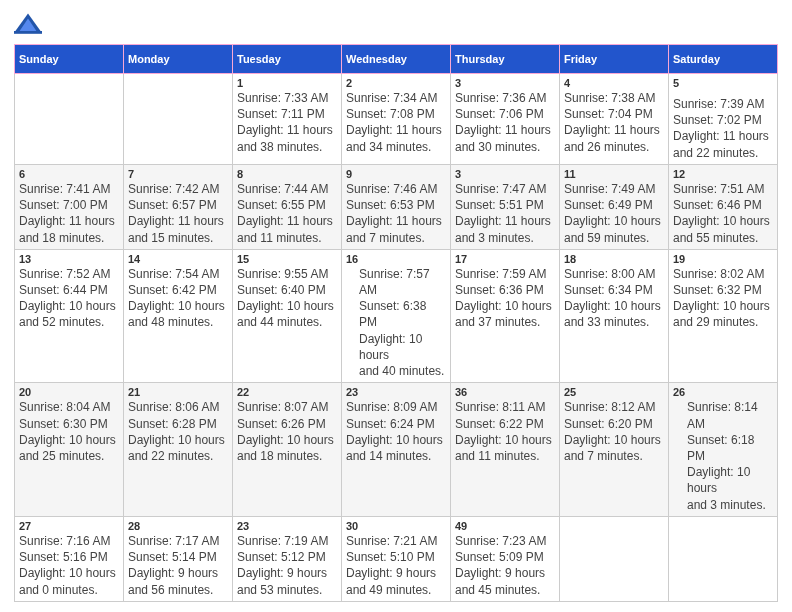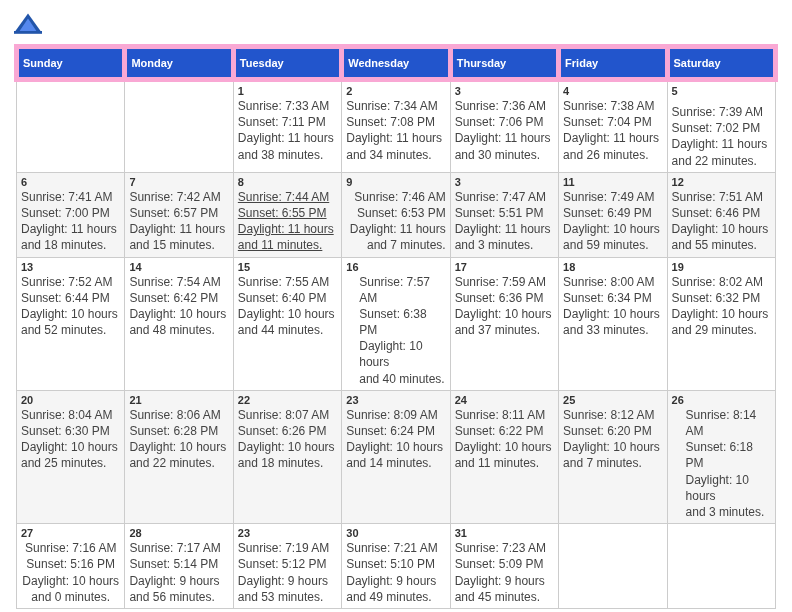--- a/index.html
+++ b/index.html
@@ -60,21 +60,21 @@
       width: 100%;
       table-layout: fixed;
     }
     .calendar th {
       background: #2255cc;
       color: #fff;
       font-size: 11px;
       font-weight: bold;
       padding: 8px 4px;
       text-align: left;
-      border: 5px solid #f9a8d4;
+      border: 1px solid #f9a8d4;
     }
     .calendar td {
       border: 1px solid #ccc;
       vertical-align: top;
       padding: 3px 4px;
       font-size: 9.5px;
       color: #333;
       height: 80px;
       background: #fff;
     }
@@ -184,28 +184,28 @@
           </td>
           <td>
             <span class="day-number">7</span>
             <div class="day-info" style="white-space: pre-line;">Sunrise: 7:42 AM
 Sunset: 6:57 PM
 Daylight: 11 hours
 and 15 minutes.</div>
           </td>
           <td>
             <span class="day-number">8</span>
-            <div class="day-info" style="white-space: pre-line; text-decoration: underline;">Sunrise: 7:44 AM
+            <div class="day-info" style="white-space: pre-line;">Sunrise: 7:44 AM
 Sunset: 6:55 PM
 Daylight: 11 hours
 and 11 minutes.</div>
           </td>
           <td>
             <span class="day-number">9</span>
-            <div class="day-info" style="white-space: pre-line; text-align: right;">Sunrise: 7:46 AM
+            <div class="day-info" style="white-space: pre-line;">Sunrise: 7:46 AM
 Sunset: 6:53 PM
 Daylight: 11 hours
 and 7 minutes.</div>
           </td>
           <td>
             <span class="day-number">3</span>
             <div class="day-info" style="white-space: pre-line;">Sunrise: 7:47 AM
 Sunset: 5:51 PM
 Daylight: 11 hours
 and 3 minutes.</div>
@@ -235,21 +235,21 @@
           </td>
           <td>
             <span class="day-number">14</span>
             <div class="day-info" style="white-space: pre-line;">Sunrise: 7:54 AM
 Sunset: 6:42 PM
 Daylight: 10 hours
 and 48 minutes.</div>
           </td>
           <td>
             <span class="day-number">15</span>
-            <div class="day-info" style="white-space: pre-line;">Sunrise: 7:55 AM
+            <div class="day-info" style="white-space: pre-line;">Sunrise: 9:55 AM
 Sunset: 6:40 PM
 Daylight: 10 hours
 and 44 minutes.</div>
           </td>
           <td>
             <span class="day-number">16</span>
             <div class="day-info" style="white-space: pre-line; margin-left: 13px;">Sunrise: 7:57 AM
 Sunset: 6:38 PM
 Daylight: 10 hours
 and 40 minutes.</div>
@@ -299,21 +299,21 @@
 and 18 minutes.</div>
           </td>
           <td>
             <span class="day-number">23</span>
             <div class="day-info" style="white-space: pre-line;">Sunrise: 8:09 AM
 Sunset: 6:24 PM
 Daylight: 10 hours
 and 14 minutes.</div>
           </td>
           <td>
-            <span class="day-number">24</span>
+            <span class="day-number">36</span>
             <div class="day-info" style="white-space: pre-line;">Sunrise: 8:11 AM
 Sunset: 6:22 PM
 Daylight: 10 hours
 and 11 minutes.</div>
           </td>
           <td>
             <span class="day-number">25</span>
             <div class="day-info" style="white-space: pre-line;">Sunrise: 8:12 AM
 Sunset: 6:20 PM
 Daylight: 10 hours
@@ -323,21 +323,21 @@
             <span class="day-number">26</span>
             <div class="day-info" style="white-space: pre-line; margin-left: 14px;">Sunrise: 8:14 AM
 Sunset: 6:18 PM
 Daylight: 10 hours
 and 3 minutes.</div>
           </td>
         </tr>
         <tr>
           <td>
             <span class="day-number">27</span>
-            <div class="day-info" style="white-space: pre-line; text-align: center;">Sunrise: 7:16 AM
+            <div class="day-info" style="white-space: pre-line;">Sunrise: 7:16 AM
 Sunset: 5:16 PM
 Daylight: 10 hours
 and 0 minutes.</div>
           </td>
           <td>
             <span class="day-number">28</span>
             <div class="day-info" style="white-space: pre-line;">Sunrise: 7:17 AM
 Sunset: 5:14 PM
 Daylight: 9 hours
 and 56 minutes.</div>
@@ -350,21 +350,21 @@
 and 53 minutes.</div>
           </td>
           <td>
             <span class="day-number">30</span>
             <div class="day-info" style="white-space: pre-line;">Sunrise: 7:21 AM
 Sunset: 5:10 PM
 Daylight: 9 hours
 and 49 minutes.</div>
           </td>
           <td>
-            <span class="day-number">31</span>
+            <span class="day-number">49</span>
             <div class="day-info" style="white-space: pre-line;">Sunrise: 7:23 AM
 Sunset: 5:09 PM
 Daylight: 9 hours
 and 45 minutes.</div>
           </td>
           <td class="empty-cell"></td>
           <td class="empty-cell"></td>
         </tr>
       </tbody>
   </table>

